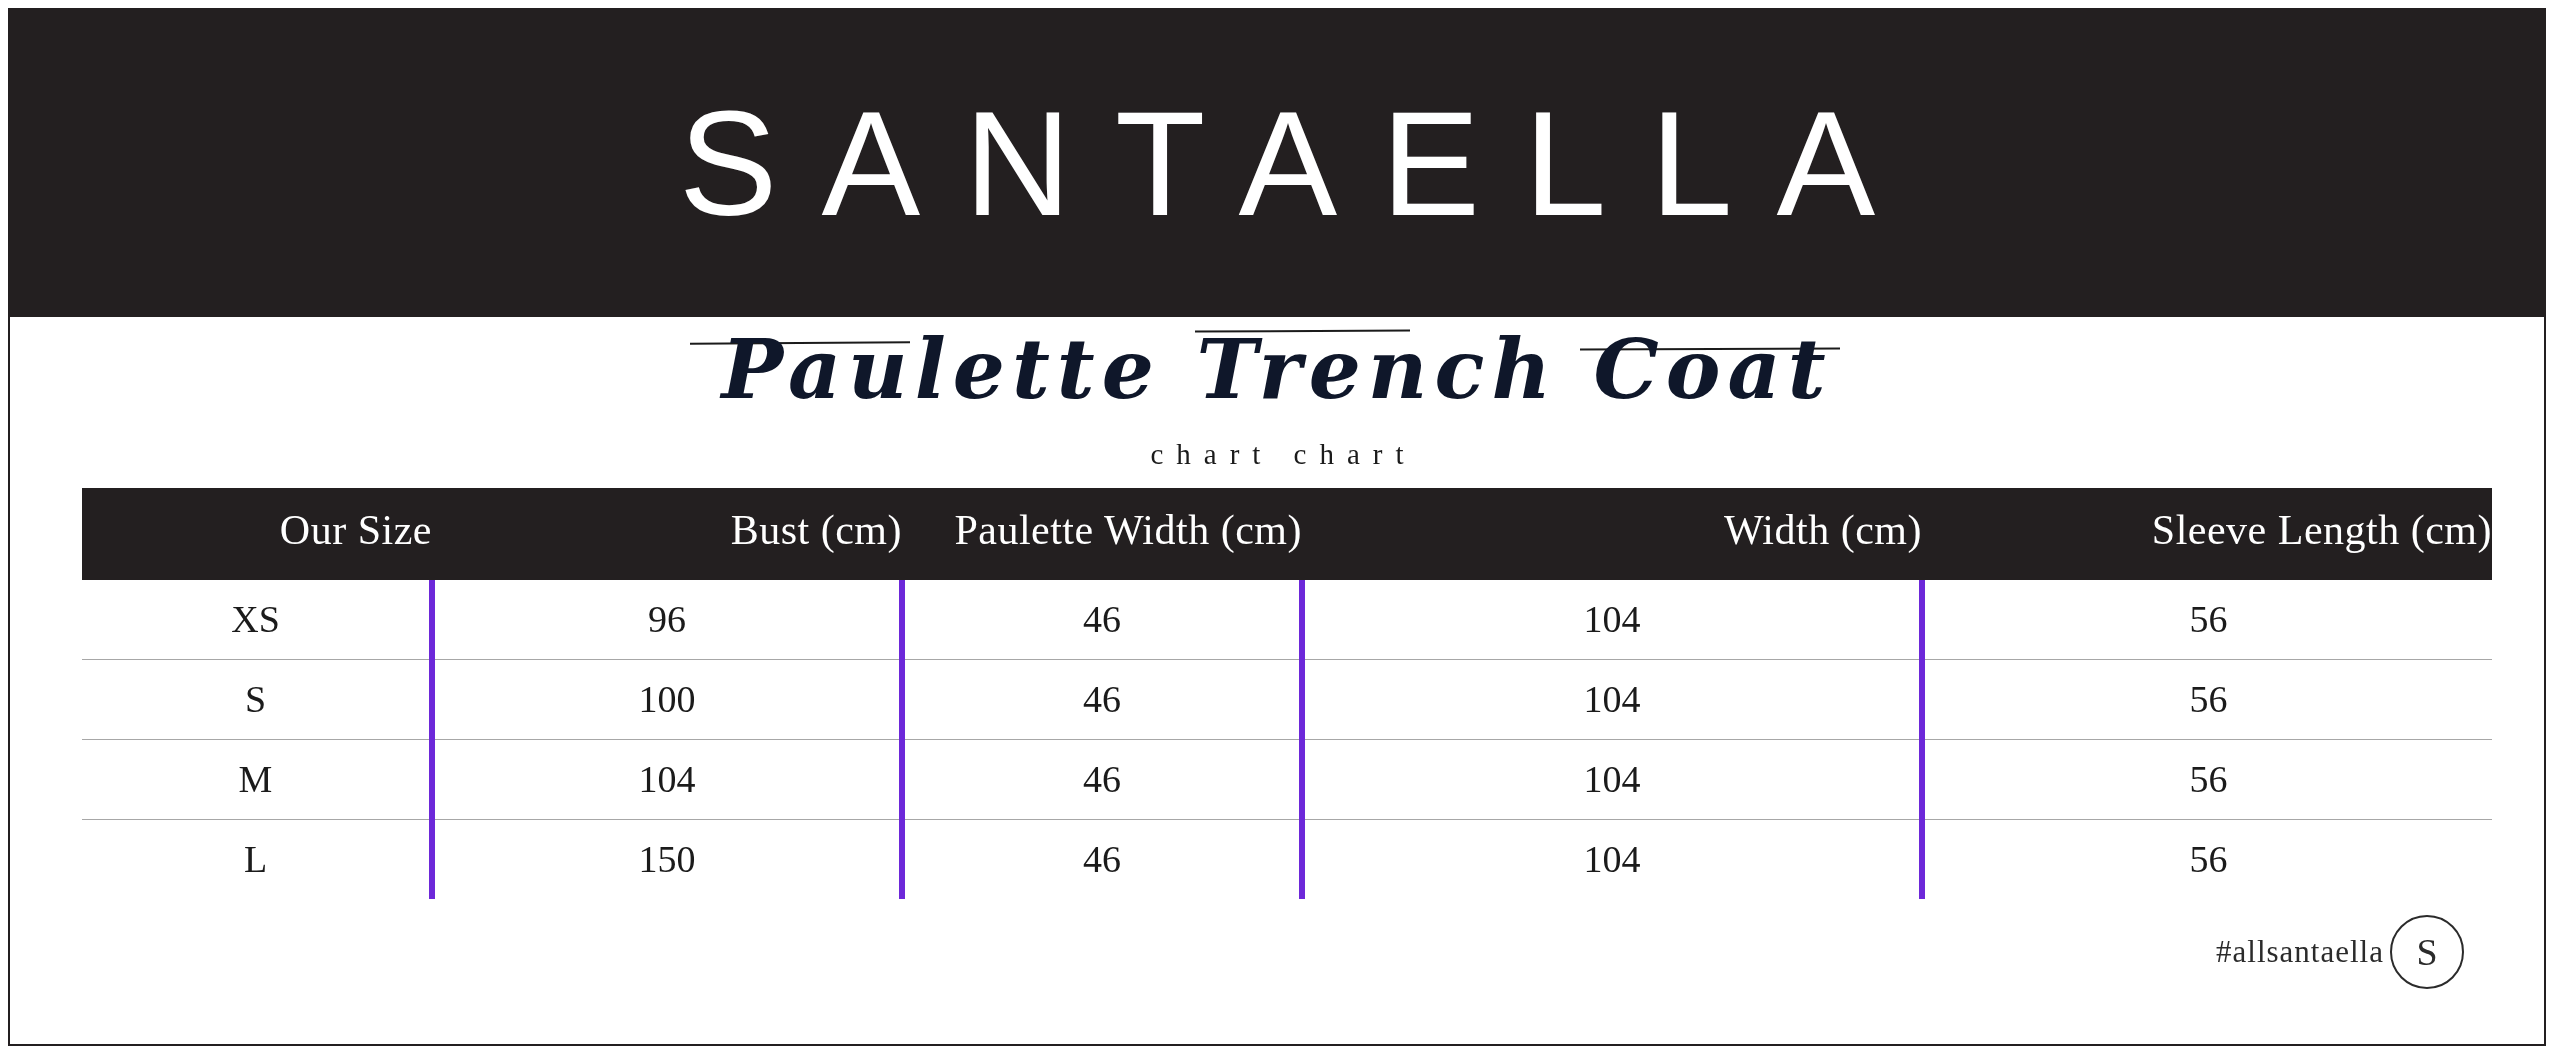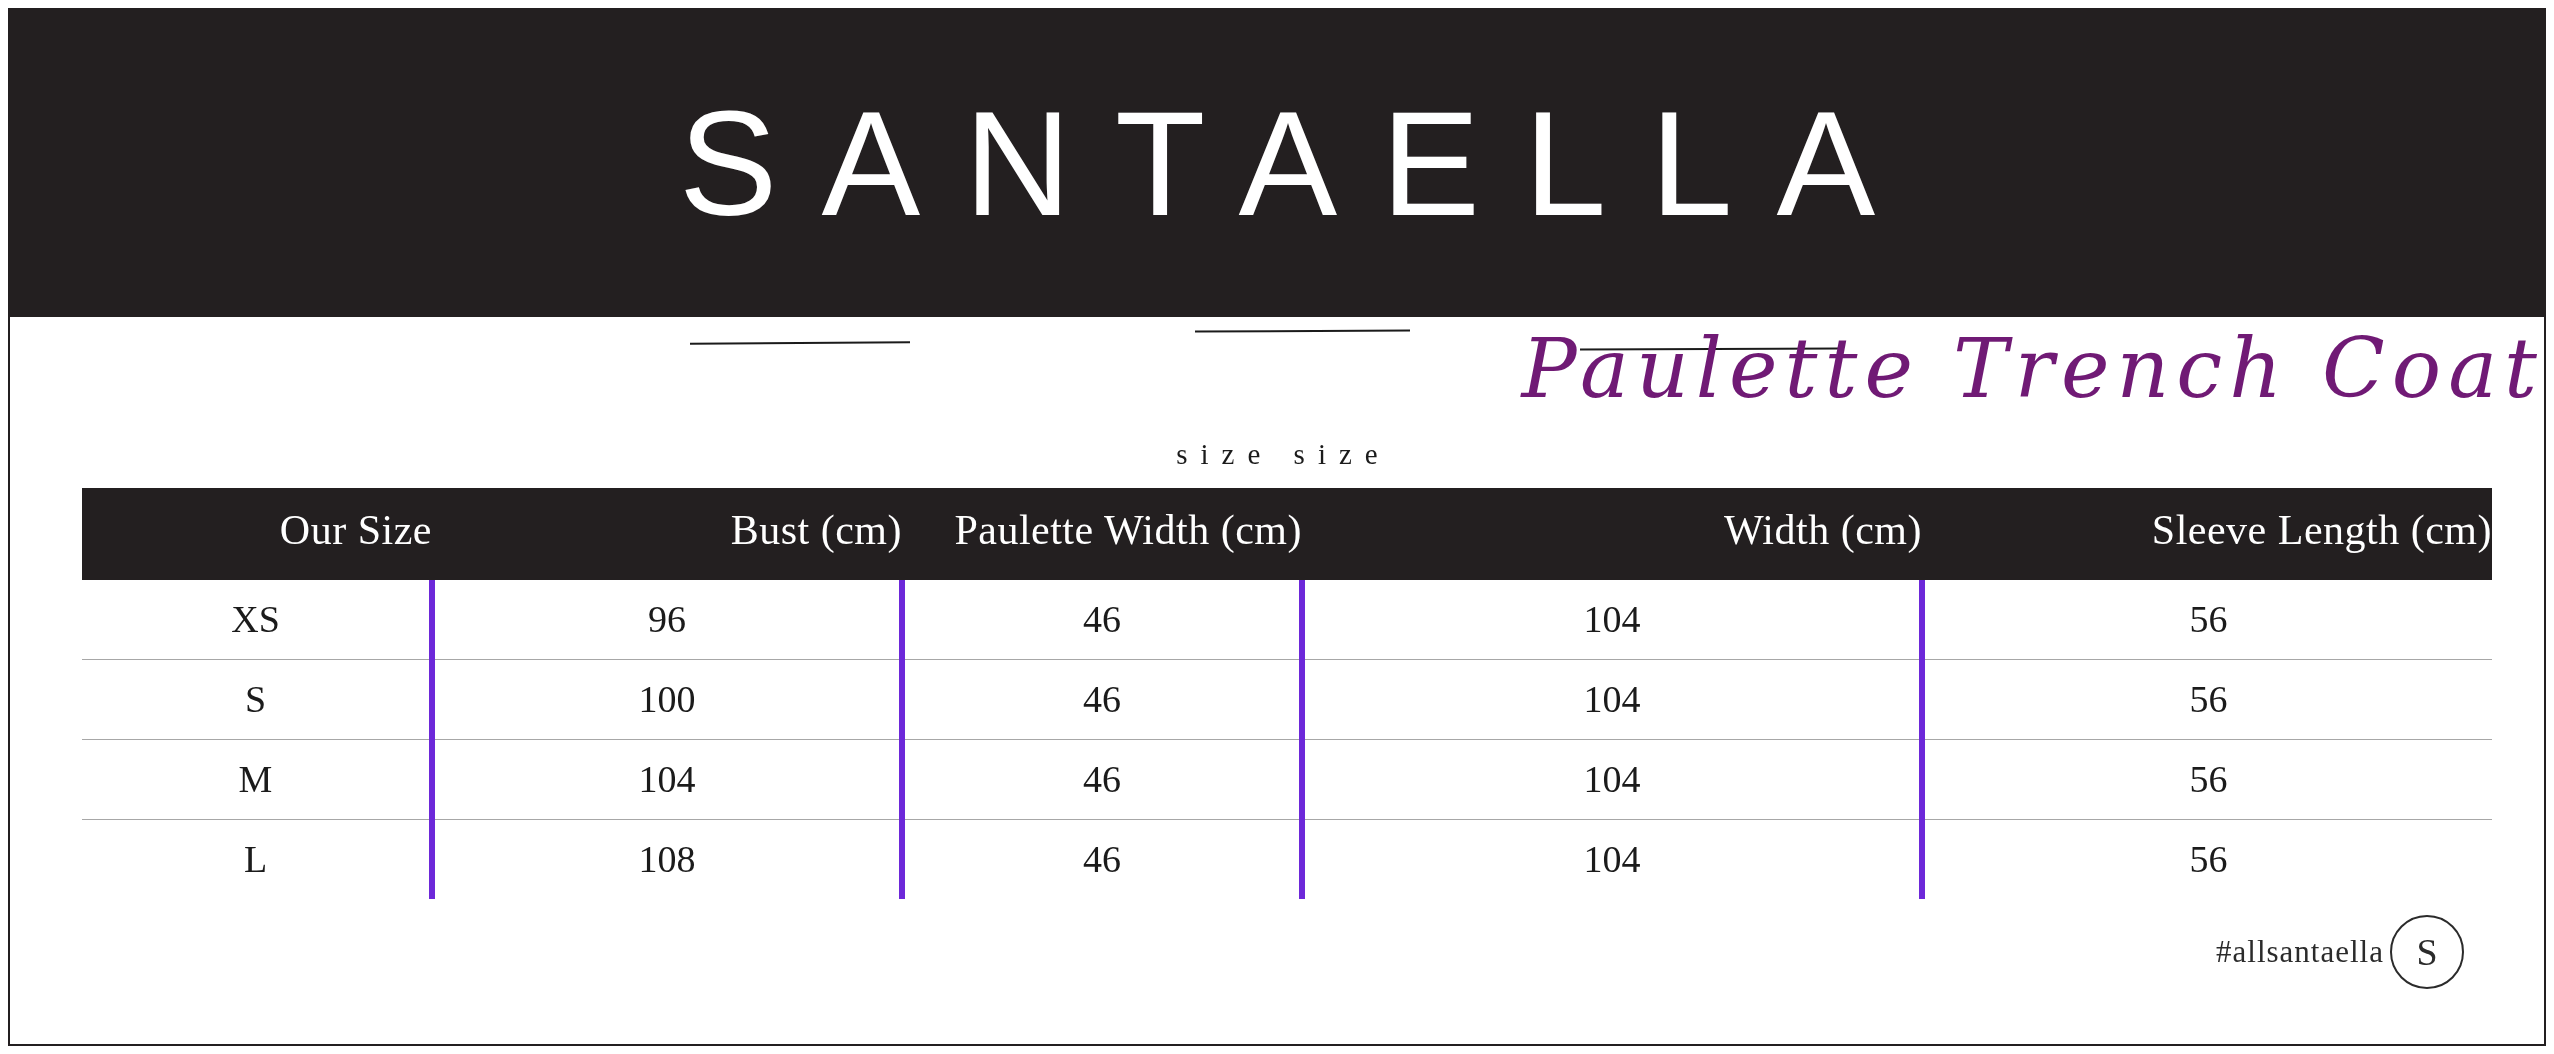--- a/index.html
+++ b/index.html
@@ -42,26 +42,26 @@
     letter-spacing: 44px;
     text-indent: 44px;
     line-height: 1;
     white-space: nowrap;
   }
   
   .product-name {
     position: absolute;
     left: 0; top: 318px;
     width: 100%;
-    text-align: right;
+    text-align: center;
     font-family: "DejaVu Serif", serif;
     font-style: italic;
-    font-weight: 400;
+    font-weight: 700;
     font-size: 82px;
-    color: #701a75;
+    color: #0f172a;
     letter-spacing: 7px;
     line-height: 1;
     white-space: nowrap;
   }
   
   .flourish {
     position: absolute;
     height: 2px;
     background: #1b1b1b;
   }
@@ -157,21 +157,21 @@
 
     <div class="brand-band">
       <div class="brand-title">SANTAELLA</div>
     </div>
 
     <div class="flourish f1"></div>
     <div class="flourish f2"></div>
     <div class="flourish f3"></div>
 
     <div class="product-name">Paulette Trench Coat</div>
-    <div class="size-chart-label">size size</div>
+    <div class="size-chart-label">chart chart</div>
 
     <div class="table-wrap">
       <table class="size-table">
         <colgroup>
           <col class="c1">
             <col class="c2">
             <col class="c3">
             <col class="c4">
             <col class="c5">
         </colgroup>
@@ -201,21 +201,21 @@
           </tr>
           <tr>
             <td>M</td>
             <td>104</td>
             <td>46</td>
             <td>104</td>
             <td>56</td>
           </tr>
           <tr>
             <td>L</td>
-            <td>108</td>
+            <td>150</td>
             <td>46</td>
             <td>104</td>
             <td>56</td>
           </tr>
         </tbody>
       </table>
     </div>
 
     <div class="footer">
       <div class="hashtag">#allsantaella</div>

